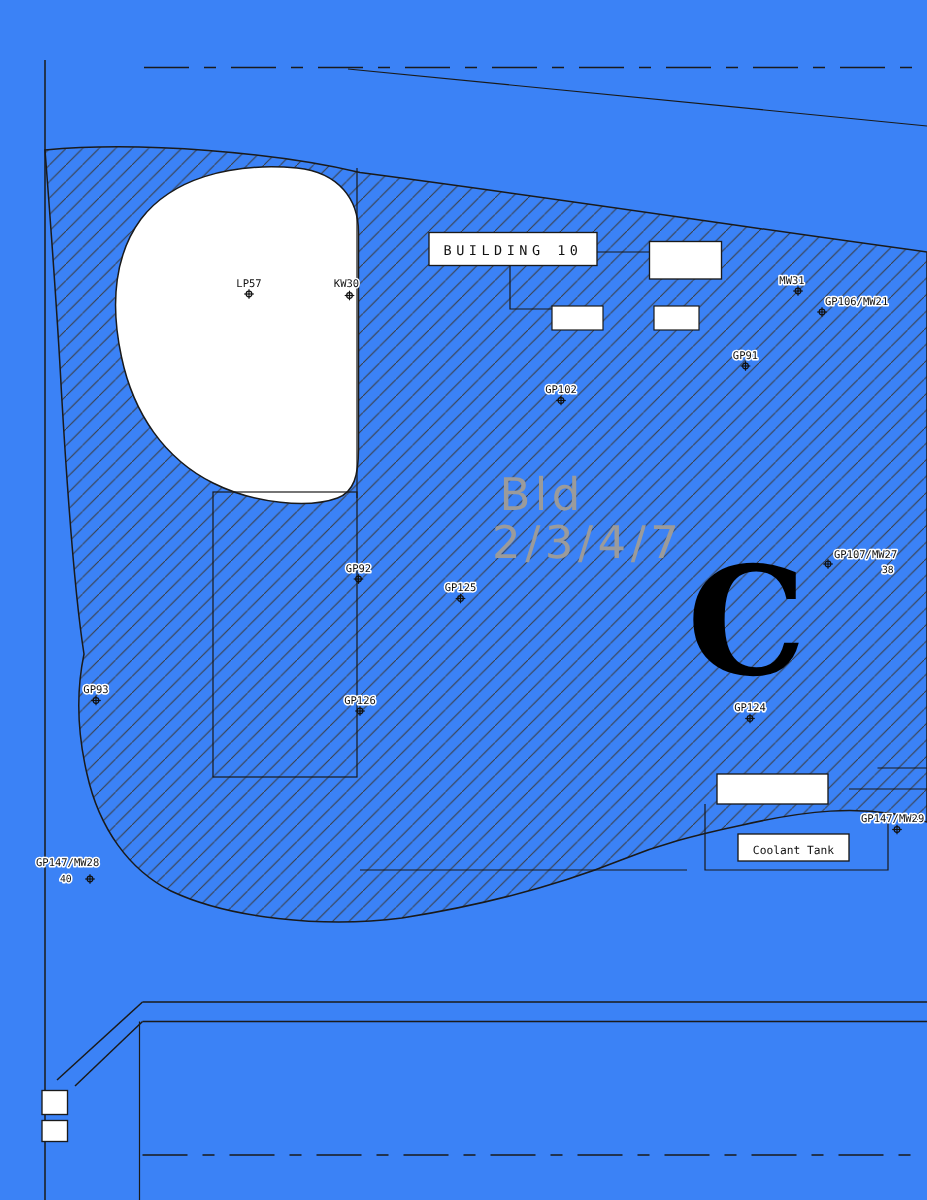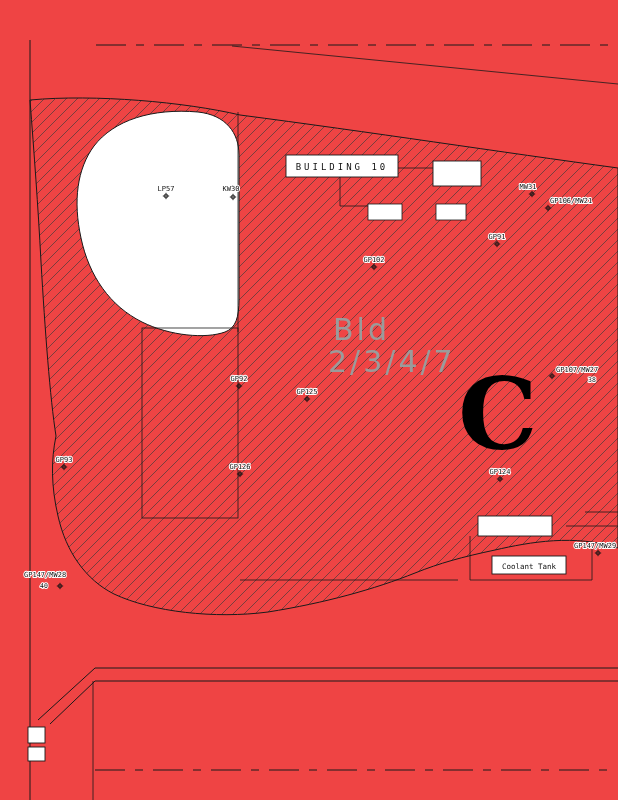--- a/index.html
+++ b/index.html
@@ -1,17 +1,17 @@
 <!DOCTYPE html>
 <html><head>
 <meta charset="utf-8">
 <style>
   html,body{margin:0;padding:0;background:#ffffff;}
   .canvas{
-    width:618px;height:800px;background:#ef4444;position:relative;overflow:hidden;
+    width:618px;height:800px;background:#3b82f6;position:relative;overflow:hidden;
     font-family:"DejaVu Sans Mono", monospace;
   }
   svg{display:block;}
   .pt-label{
     font-family:"DejaVu Sans Mono", monospace;
     font-size:7px; fill:#111;
     paint-order:stroke; stroke:#ffffff; stroke-width:2px; stroke-linejoin:round;
   }
   .pt-sub{
     font-family:"DejaVu Sans Mono", monospace;

